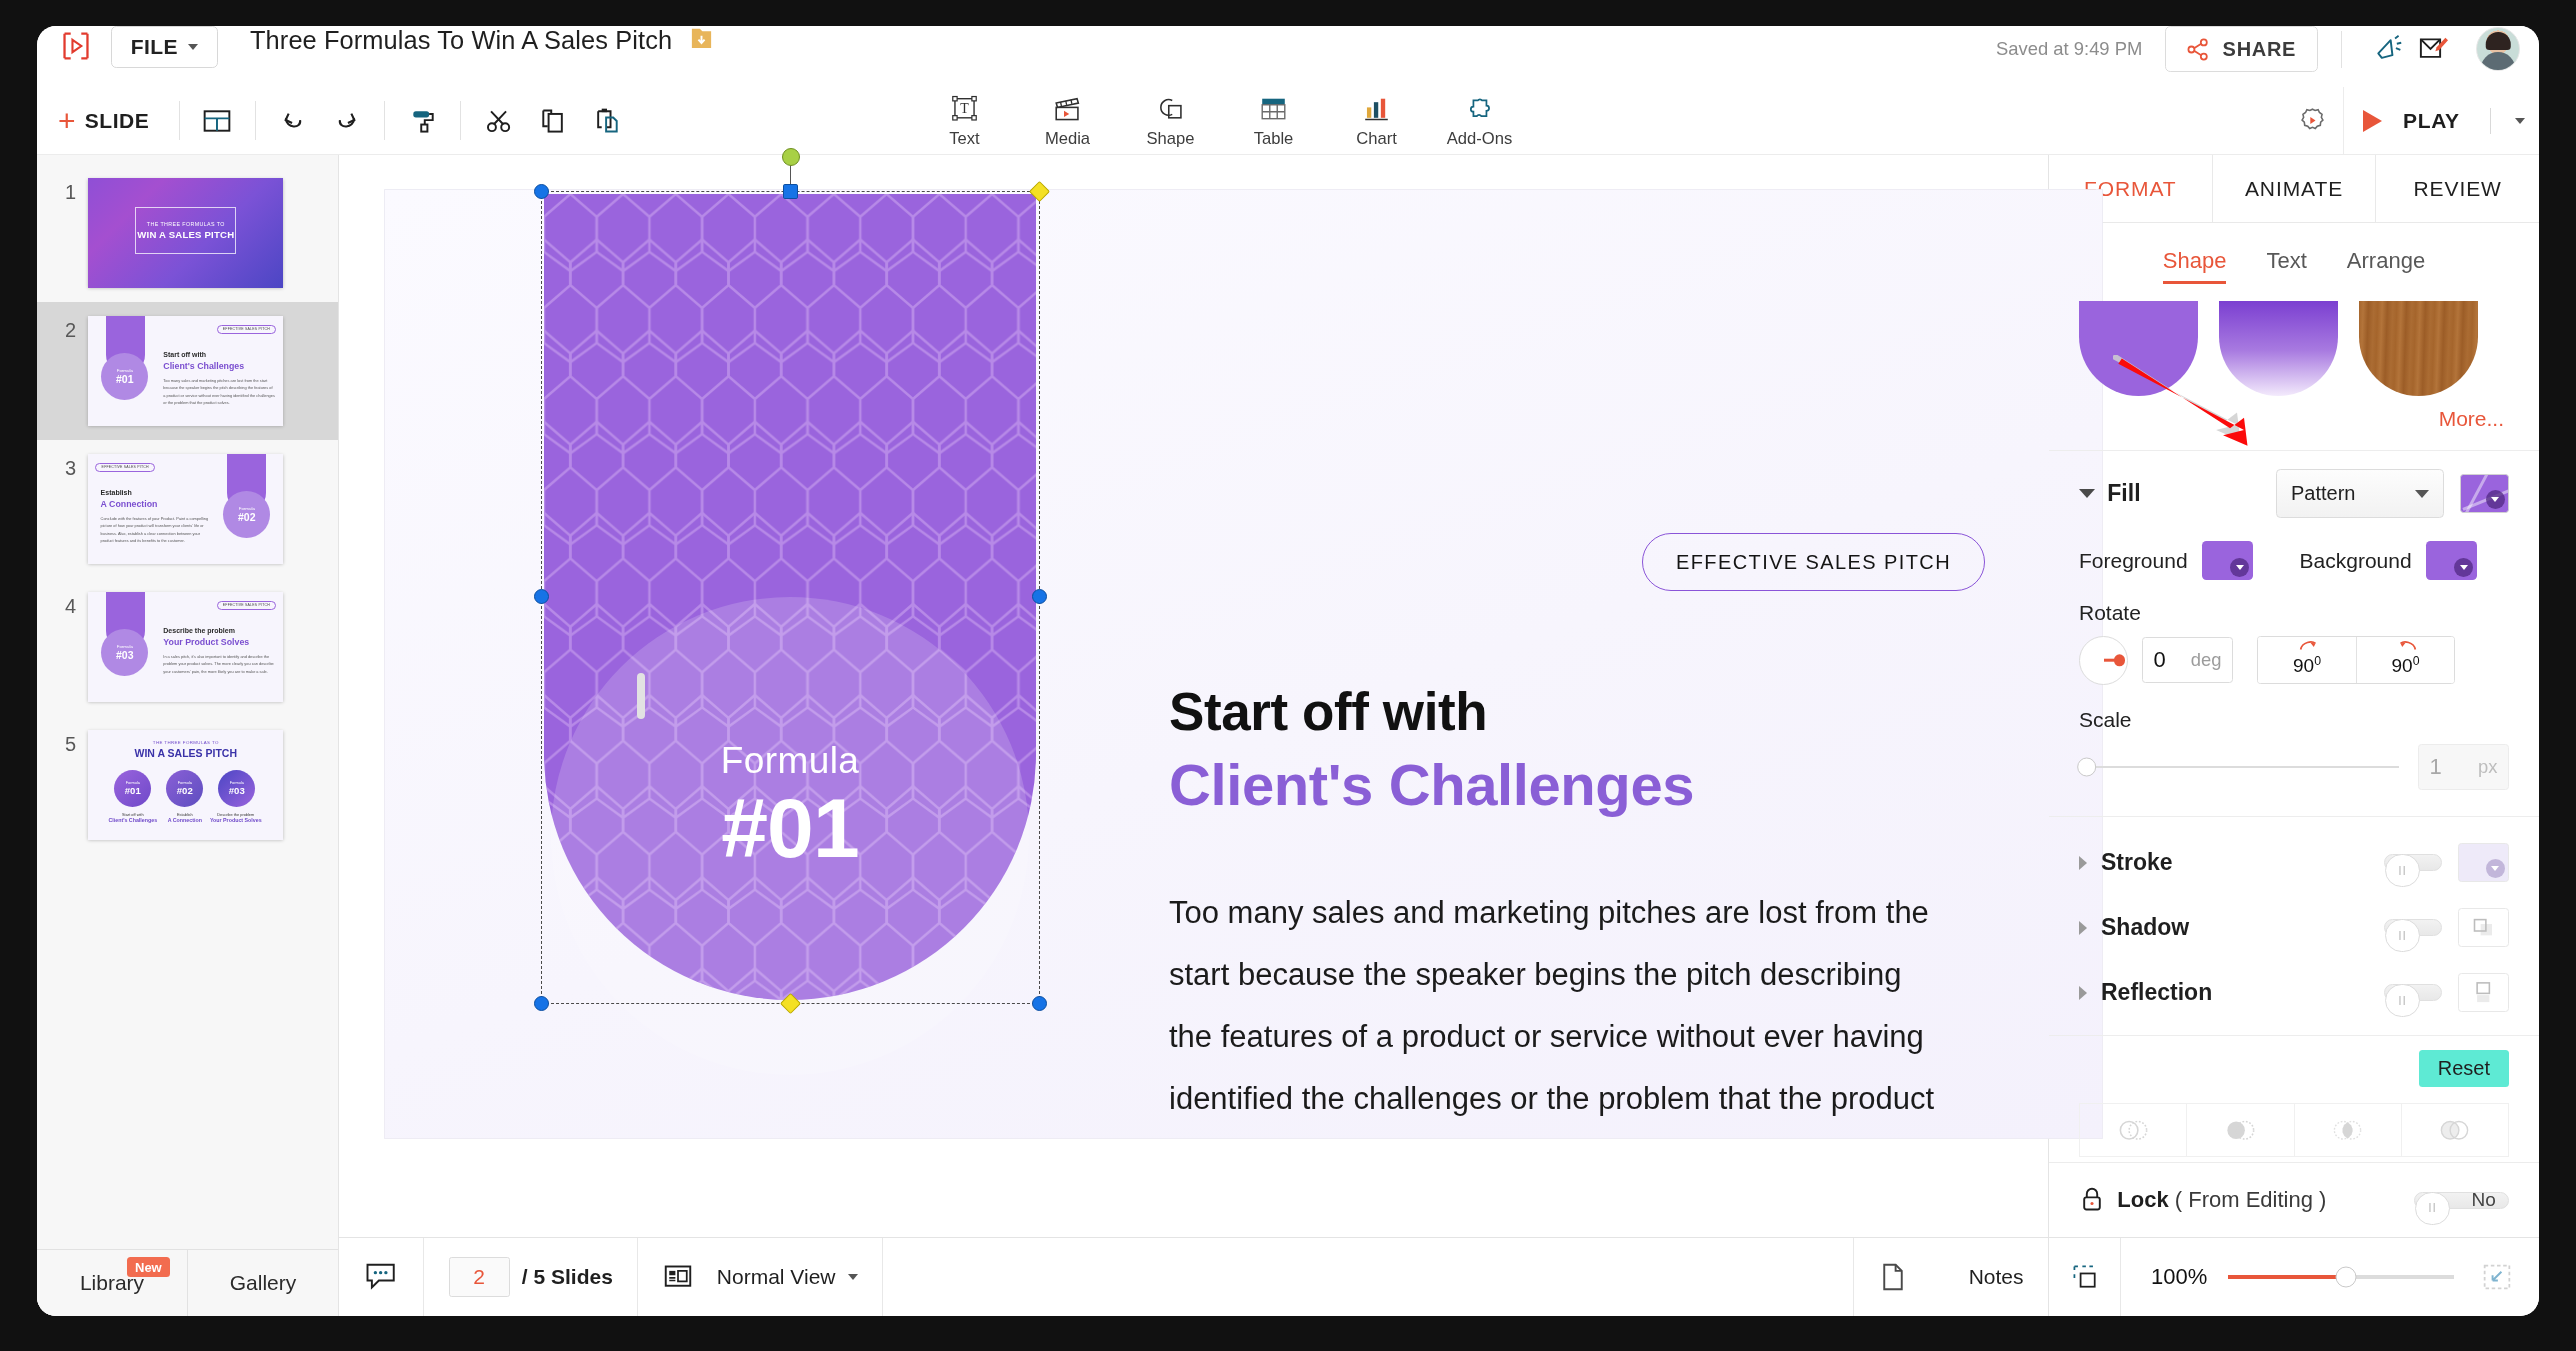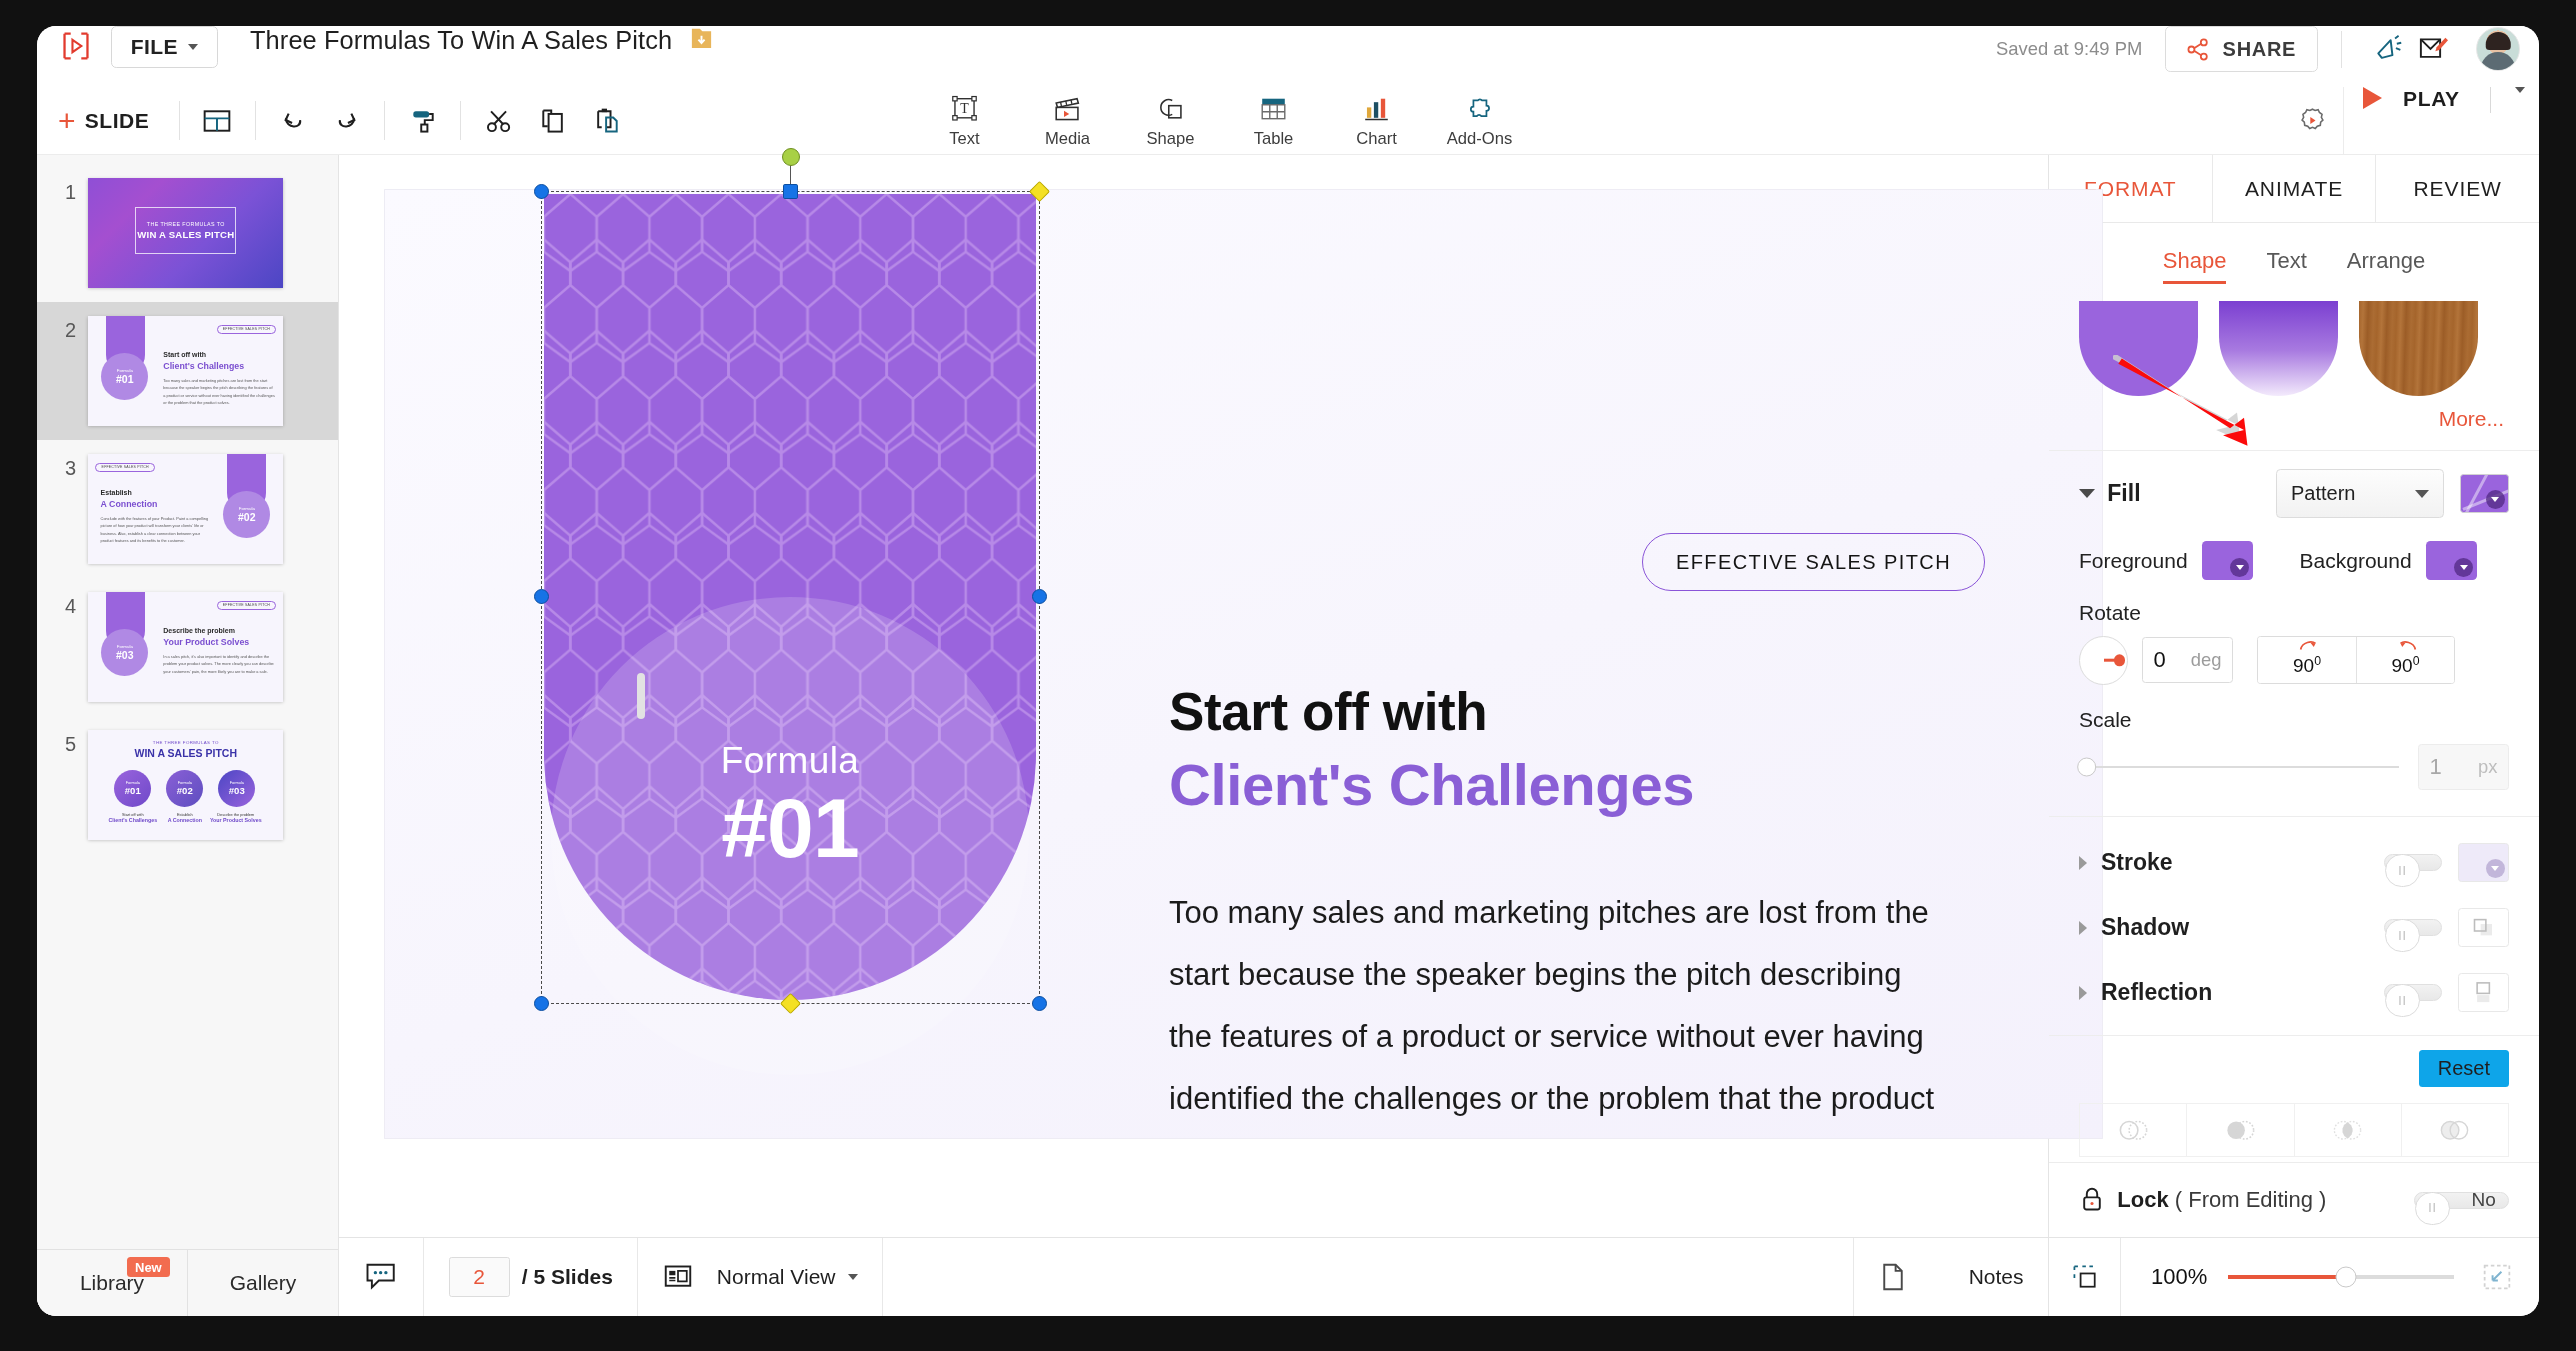--- a/index.html
+++ b/index.html
@@ -93,21 +93,21 @@
     display:flex; align-items:center; gap: 0;
   }
   .ins-item {
     width: 103px; display:flex; flex-direction:column; align-items:center; gap: 3.5px;
     cursor:pointer; padding-top: 1.8px;
   }
   .ins-item .lbl { font-size: 16.6px; color: #3d3d3d; }
   .tb-far-right { margin-left:auto; display:flex; align-items:center; padding-right: 0; }
   .gear-btn { width: 61px; height:68px; display:flex; align-items:center; justify-content:center; cursor:pointer;}
   .play-wrap {
-    display:flex; height: 68px;
+    display:flex; align-items:center; height: 68px;
     border-left: 0.9px solid #ececec; padding: 0 14px 0 19px; gap: 21px;
   }
   .play-tri { width:0;height:0;border-left:19px solid #e8563a;border-top:11.4px solid transparent;border-bottom:11.4px solid transparent; }
   .play-lbl { font-size: 21px; font-weight: 700; color:#1d1d1d; letter-spacing:0.7px; }
   .play-sep { width:0.9px; height:26px; background:#d9d9d9; margin: 0 3.5px 0 8.8px; }
 
   
   .main { flex: 1; display:flex; min-height: 0; }
 
   
@@ -369,21 +369,21 @@
   .toggle.wide { width: 95px; }
   .toggle.wide .no { position:absolute; right: 12.3px; top:50%; transform:translateY(-50%); font-size:19px; color:#444; }
   .sq-btn {
     margin-left: 16px; width: 51px; height: 39px; border:0.9px solid #e8e8e8; border-radius:3.5px;
     display:flex; align-items:center; justify-content:center; background:#fff; cursor:pointer; position:relative;
   }
   .sq-btn.lav { background:#eeeaf9; }
 
   .reset-wrap { display:flex; justify-content:flex-end; padding: 14px 30px 0; }
   .reset-btn {
-    background:#0ea5e9; border-radius:3.5px; padding: 7px 19px;
+    background:#5eead4; border-radius:3.5px; padding: 7px 19px;
     font-size: 20px; color:#1f1f1f; cursor:pointer;
   }
   .bool-grid { display:flex; padding: 16px 30px 0; }
   .bool-cell {
     flex:1; height: 54px; border:0.9px solid #f0f0f0;
     display:flex; align-items:center; justify-content:center;
   }
   .bool-cell + .bool-cell { border-left:none; }
   .bool-labels { display:flex; padding: 7px 30px 0; }
 

